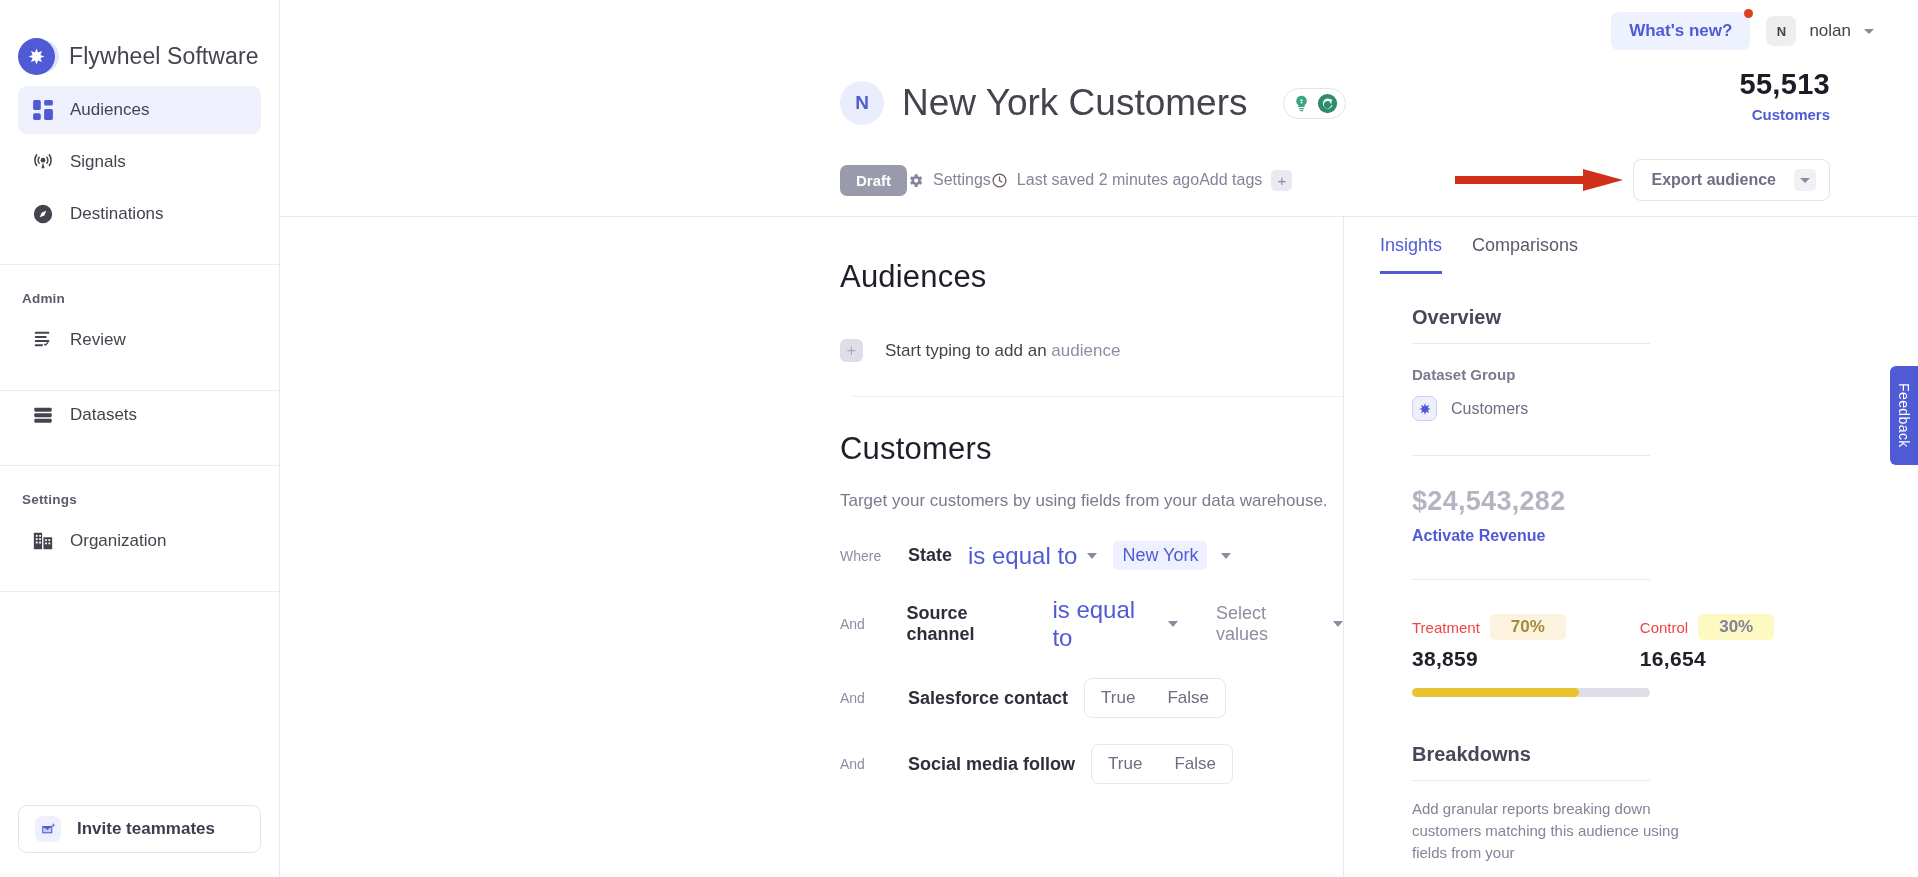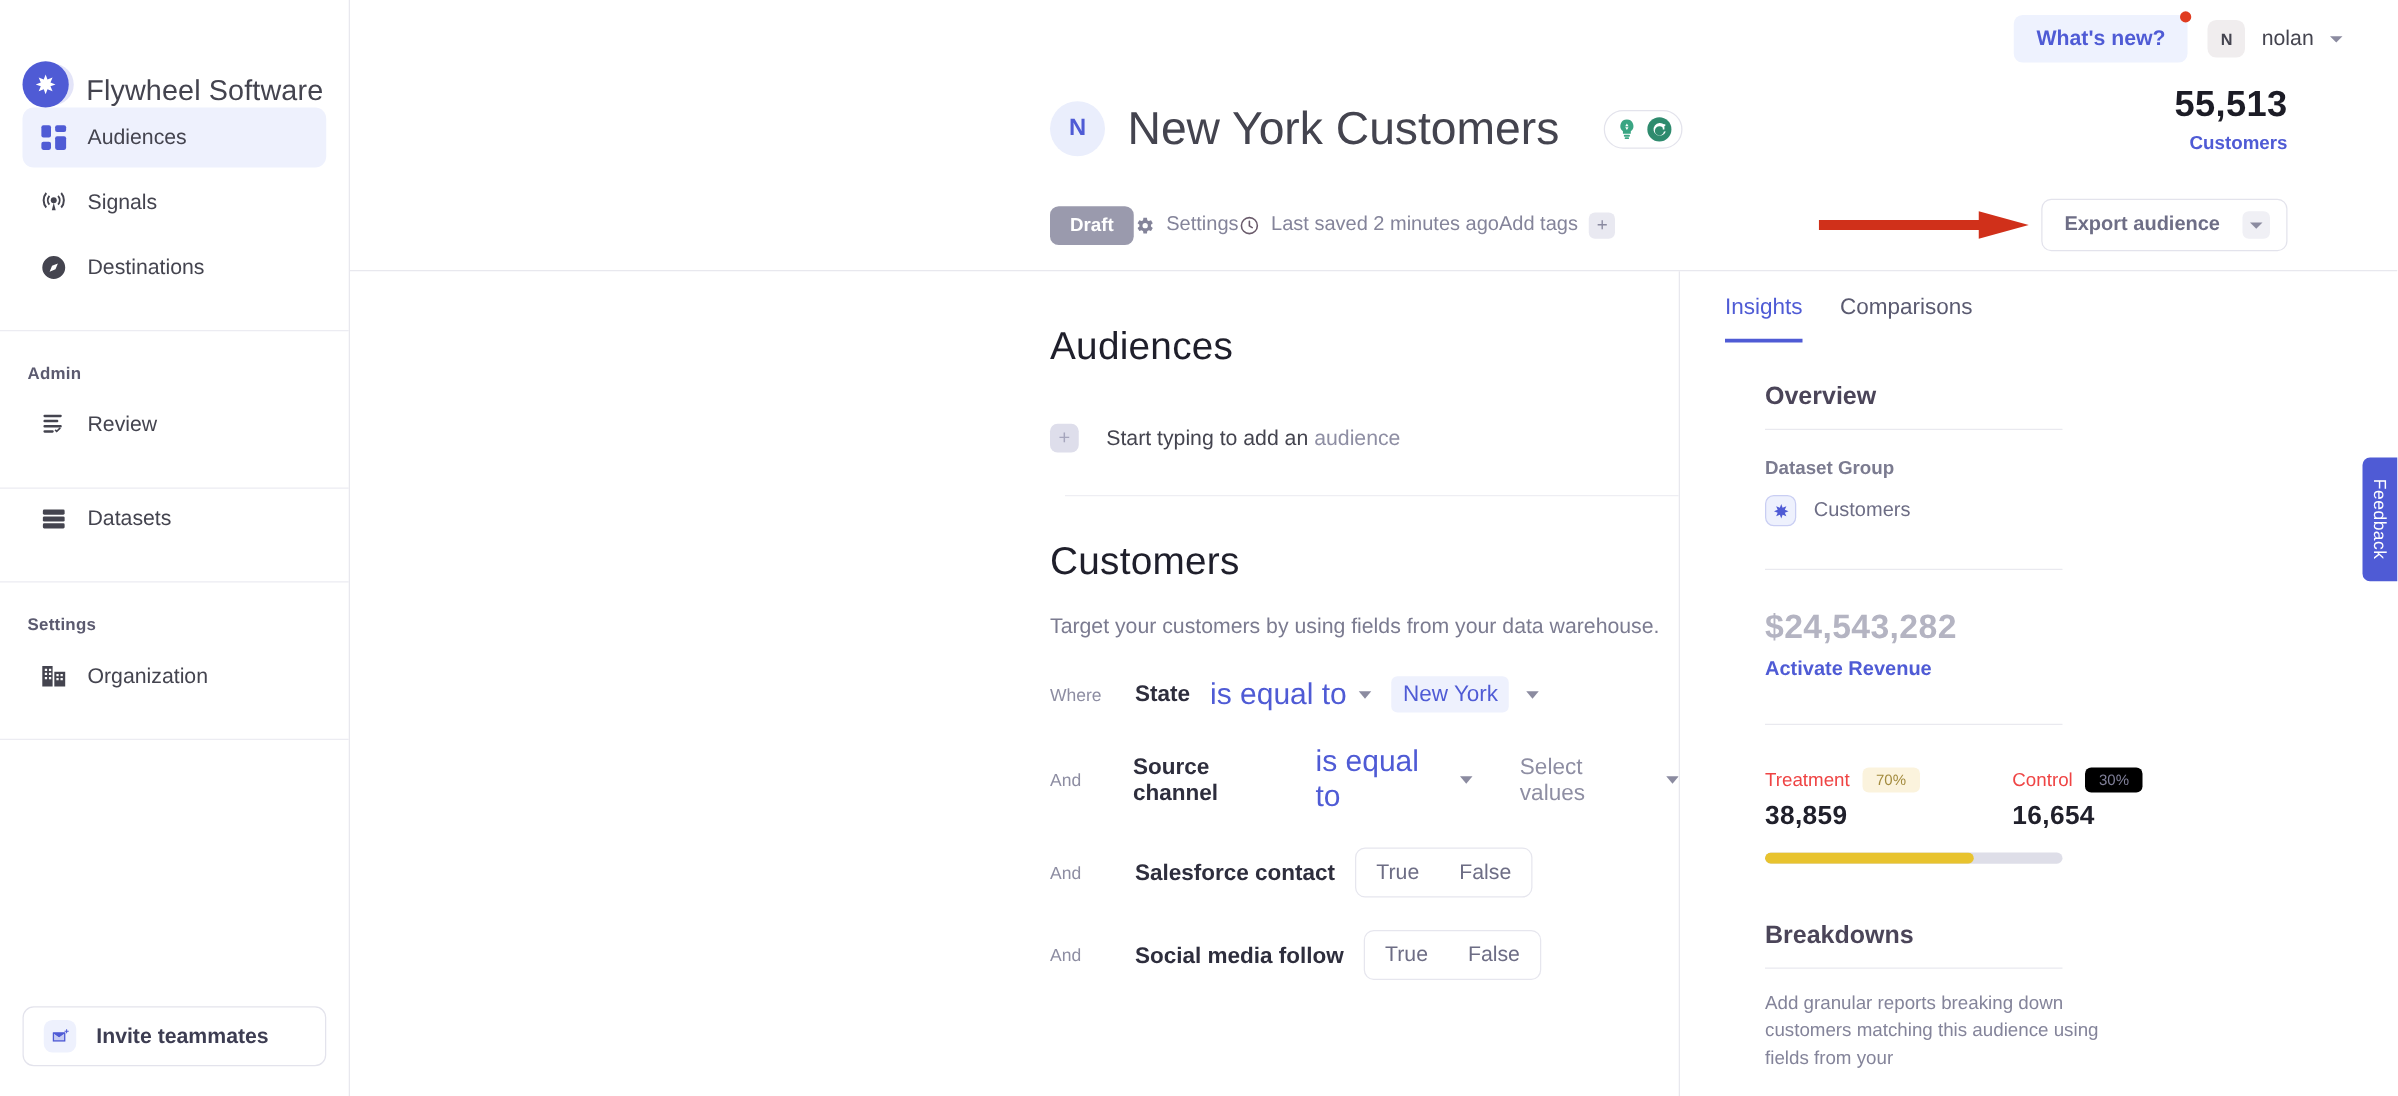--- a/index.html
+++ b/index.html
@@ -12,21 +12,21 @@
   }
   .app { display: flex; width: 1918px; height: 877px; position: relative; }
 
   
   .sidebar {
     width: 280px; height: 877px;
     border-right: 1px solid #e8e8ee;
     display: flex; flex-direction: column;
     background: #fff; flex: 0 0 280px;
   }
-  .brand { display: flex; align-items: flex-end; gap: 14px; padding: 26px 0 0 18px; height: 86px; }
+  .brand { display: flex; align-items: center; gap: 14px; padding: 26px 0 0 18px; height: 86px; }
   .brand-logo {
     width: 37px; height: 37px; border-radius: 50%;
     background: #4f5bd5; position: relative;
     display: flex; align-items: center; justify-content: center;
     box-shadow: 6px 0 0 -2px #e3e4f8;
   }
   .brand-logo svg { width: 19px; height: 19px; }
   .brand-name { font-size: 23px; color: #44444f; letter-spacing: .1px; }
 
   .nav-group { padding: 0 18px; }
@@ -152,23 +152,23 @@
     width: 25px; height: 25px; border-radius: 7px; background: #eef1fd; border: 1px solid #c9cef3;
     display: flex; align-items: center; justify-content: center; flex: 0 0 25px;
   }
   .ds-name { font-size: 16px; color: #6d6d85; }
   .hr-wide { border-top: 1px solid #e9e9ef; margin: 34px 0 0; width: 238px; }
   .rev-num { font-size: 27px; font-weight: bold; color: #b4b4c2; letter-spacing: .3px; margin-top: 30px; }
   .rev-link { font-size: 16px; font-weight: bold; color: #4f5bd5; margin-top: 10px; cursor: pointer; }
   .split-row { display: flex; gap: 74px; margin-top: 34px; }
   .split-head { display: flex; align-items: center; gap: 10px; }
   .split-label { font-size: 15px; font-weight: normal; color: #ef4444; }
-  .split-pct { font-size: 12px; font-weight: normal; padding: 3px 11px; border-radius: 5px; }
+  .split-pct { font-size: 17px; font-weight: bold; padding: 3px 21px; border-radius: 5px; }
   .split-pct.t { background: #fbf3dd; color: #a38b3e; }
-  .split-pct.c { background: #000000; color: #81819a; }
+  .split-pct.c { background: #fef9c3; color: #81819a; }
   .split-num { font-size: 21px; font-weight: bold; color: #20202b; margin-top: 7px; letter-spacing: .3px; }
   .split-bar { width: 238px; height: 9px; border-radius: 5px; background: #dedee8; margin-top: 17px; overflow: hidden; }
   .split-bar-fill { height: 100%; background: #e8c32e; border-radius: 5px; }
   .bd-h { font-size: 20px; font-weight: bold; color: #4b4559; margin-top: 46px; }
   .bd-desc { font-size: 15px; color: #84849a; margin-top: 17px; line-height: 1.45; width: 270px; }
 
   .feedback-tab {
     position: absolute; right: 0; top: 366px;
     background: #4f5bd5; color: #fff; font-size: 14px;
     writing-mode: vertical-rl; padding: 17px 6px; border-radius: 6px 0 0 6px;

